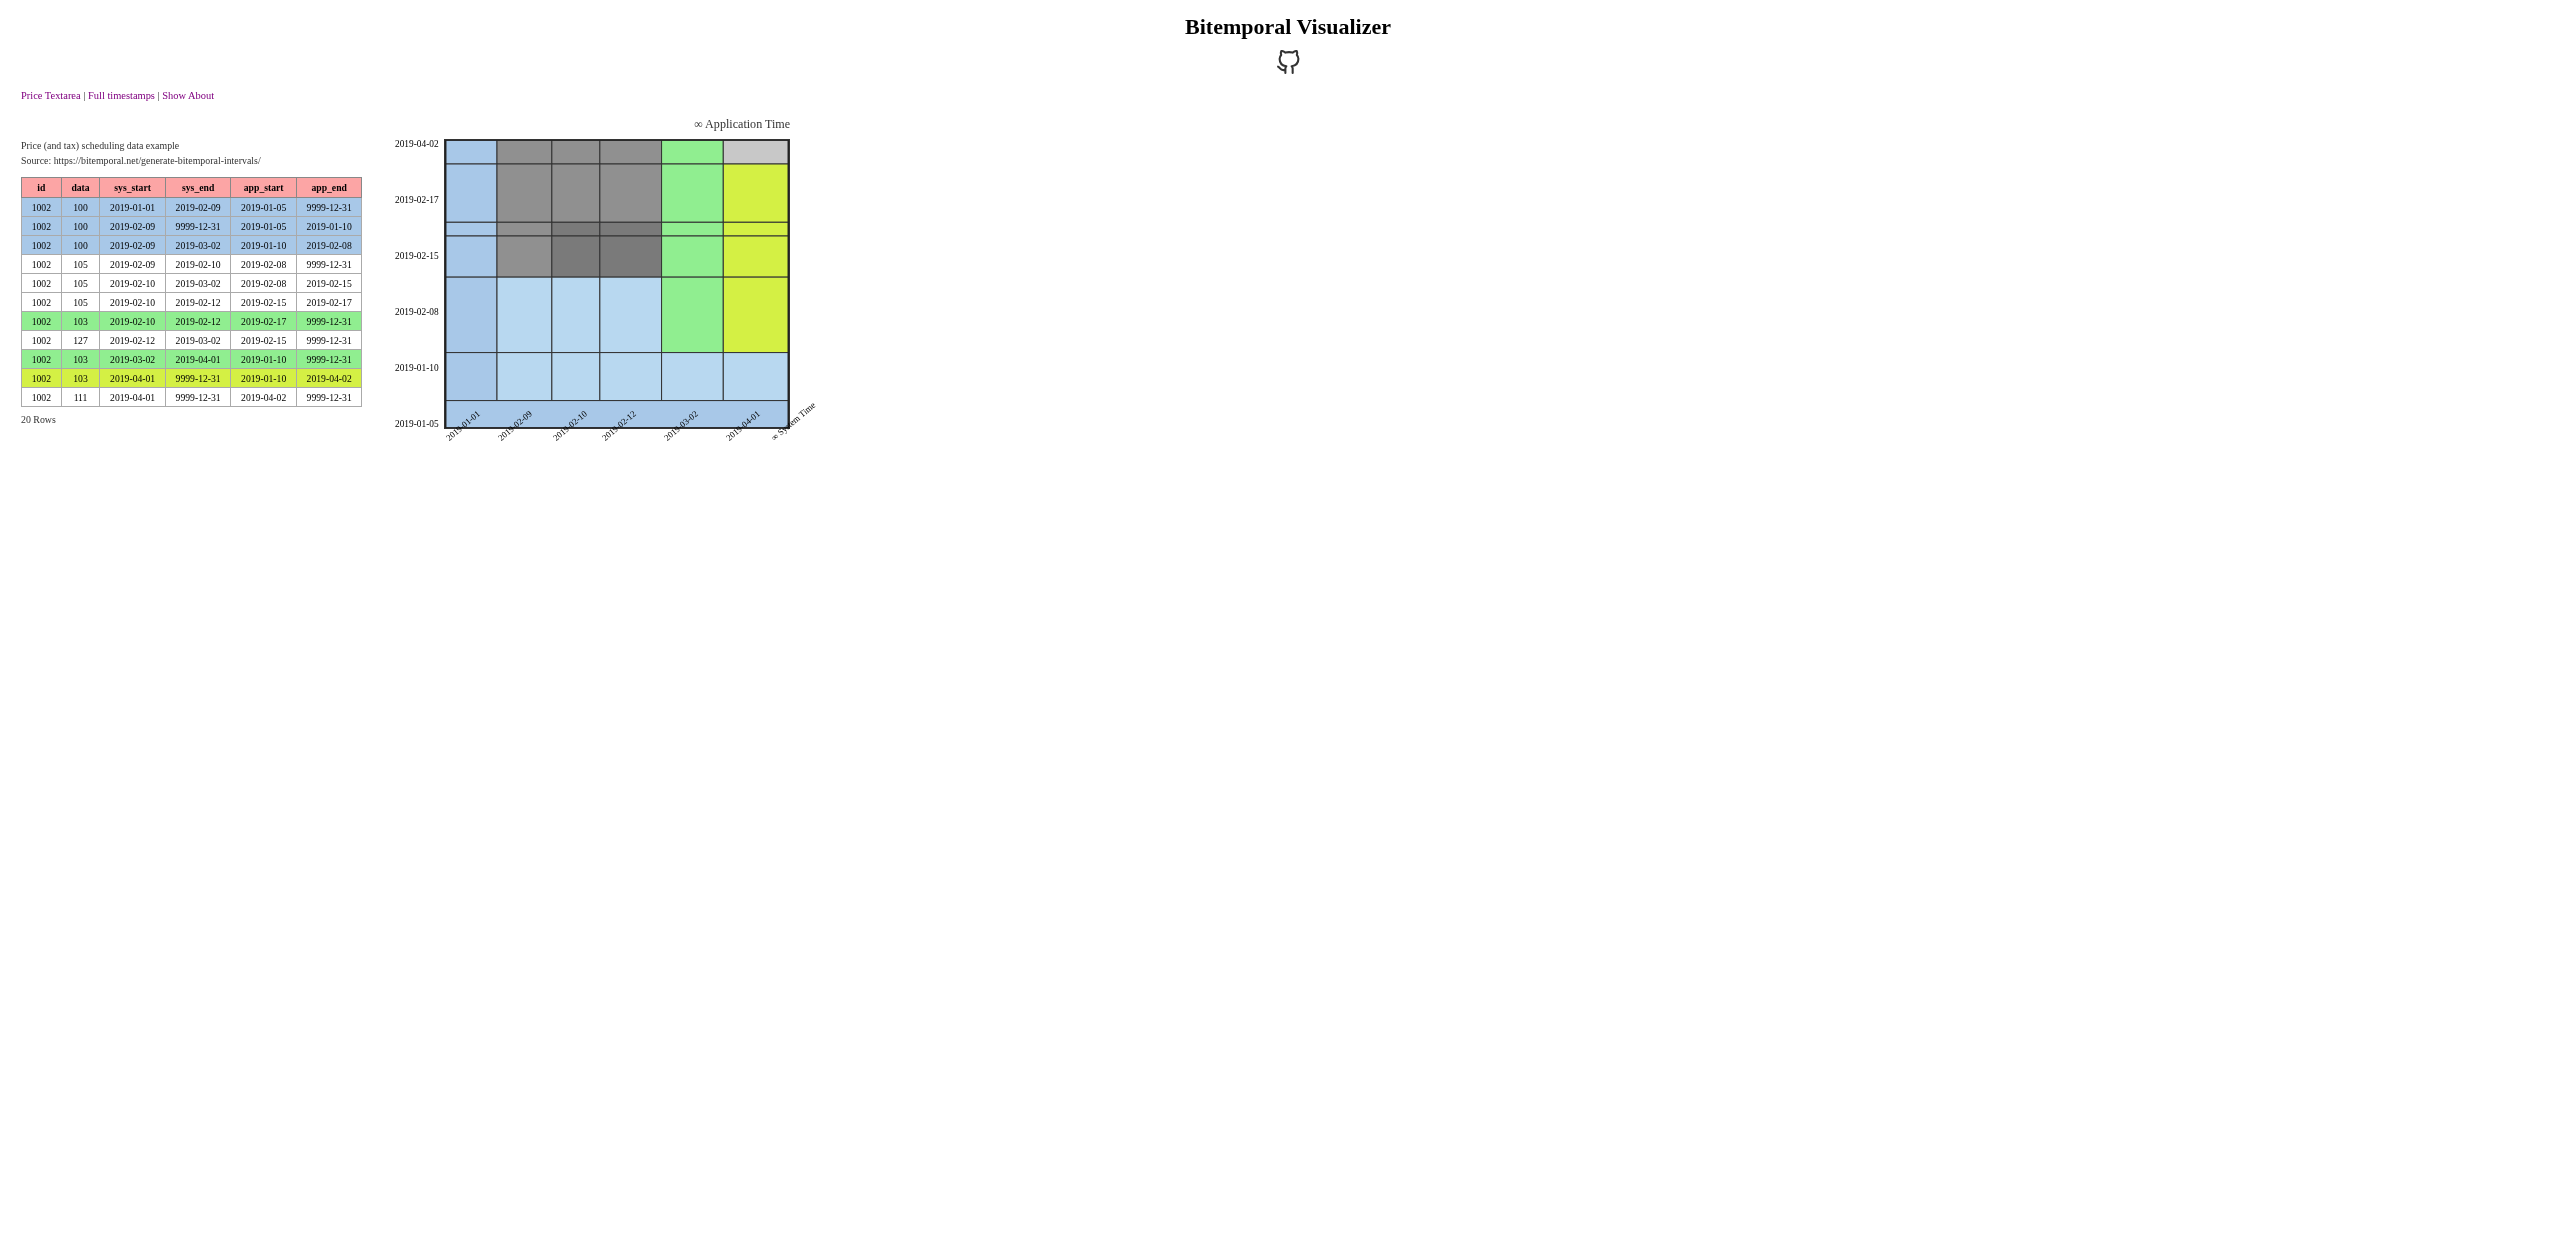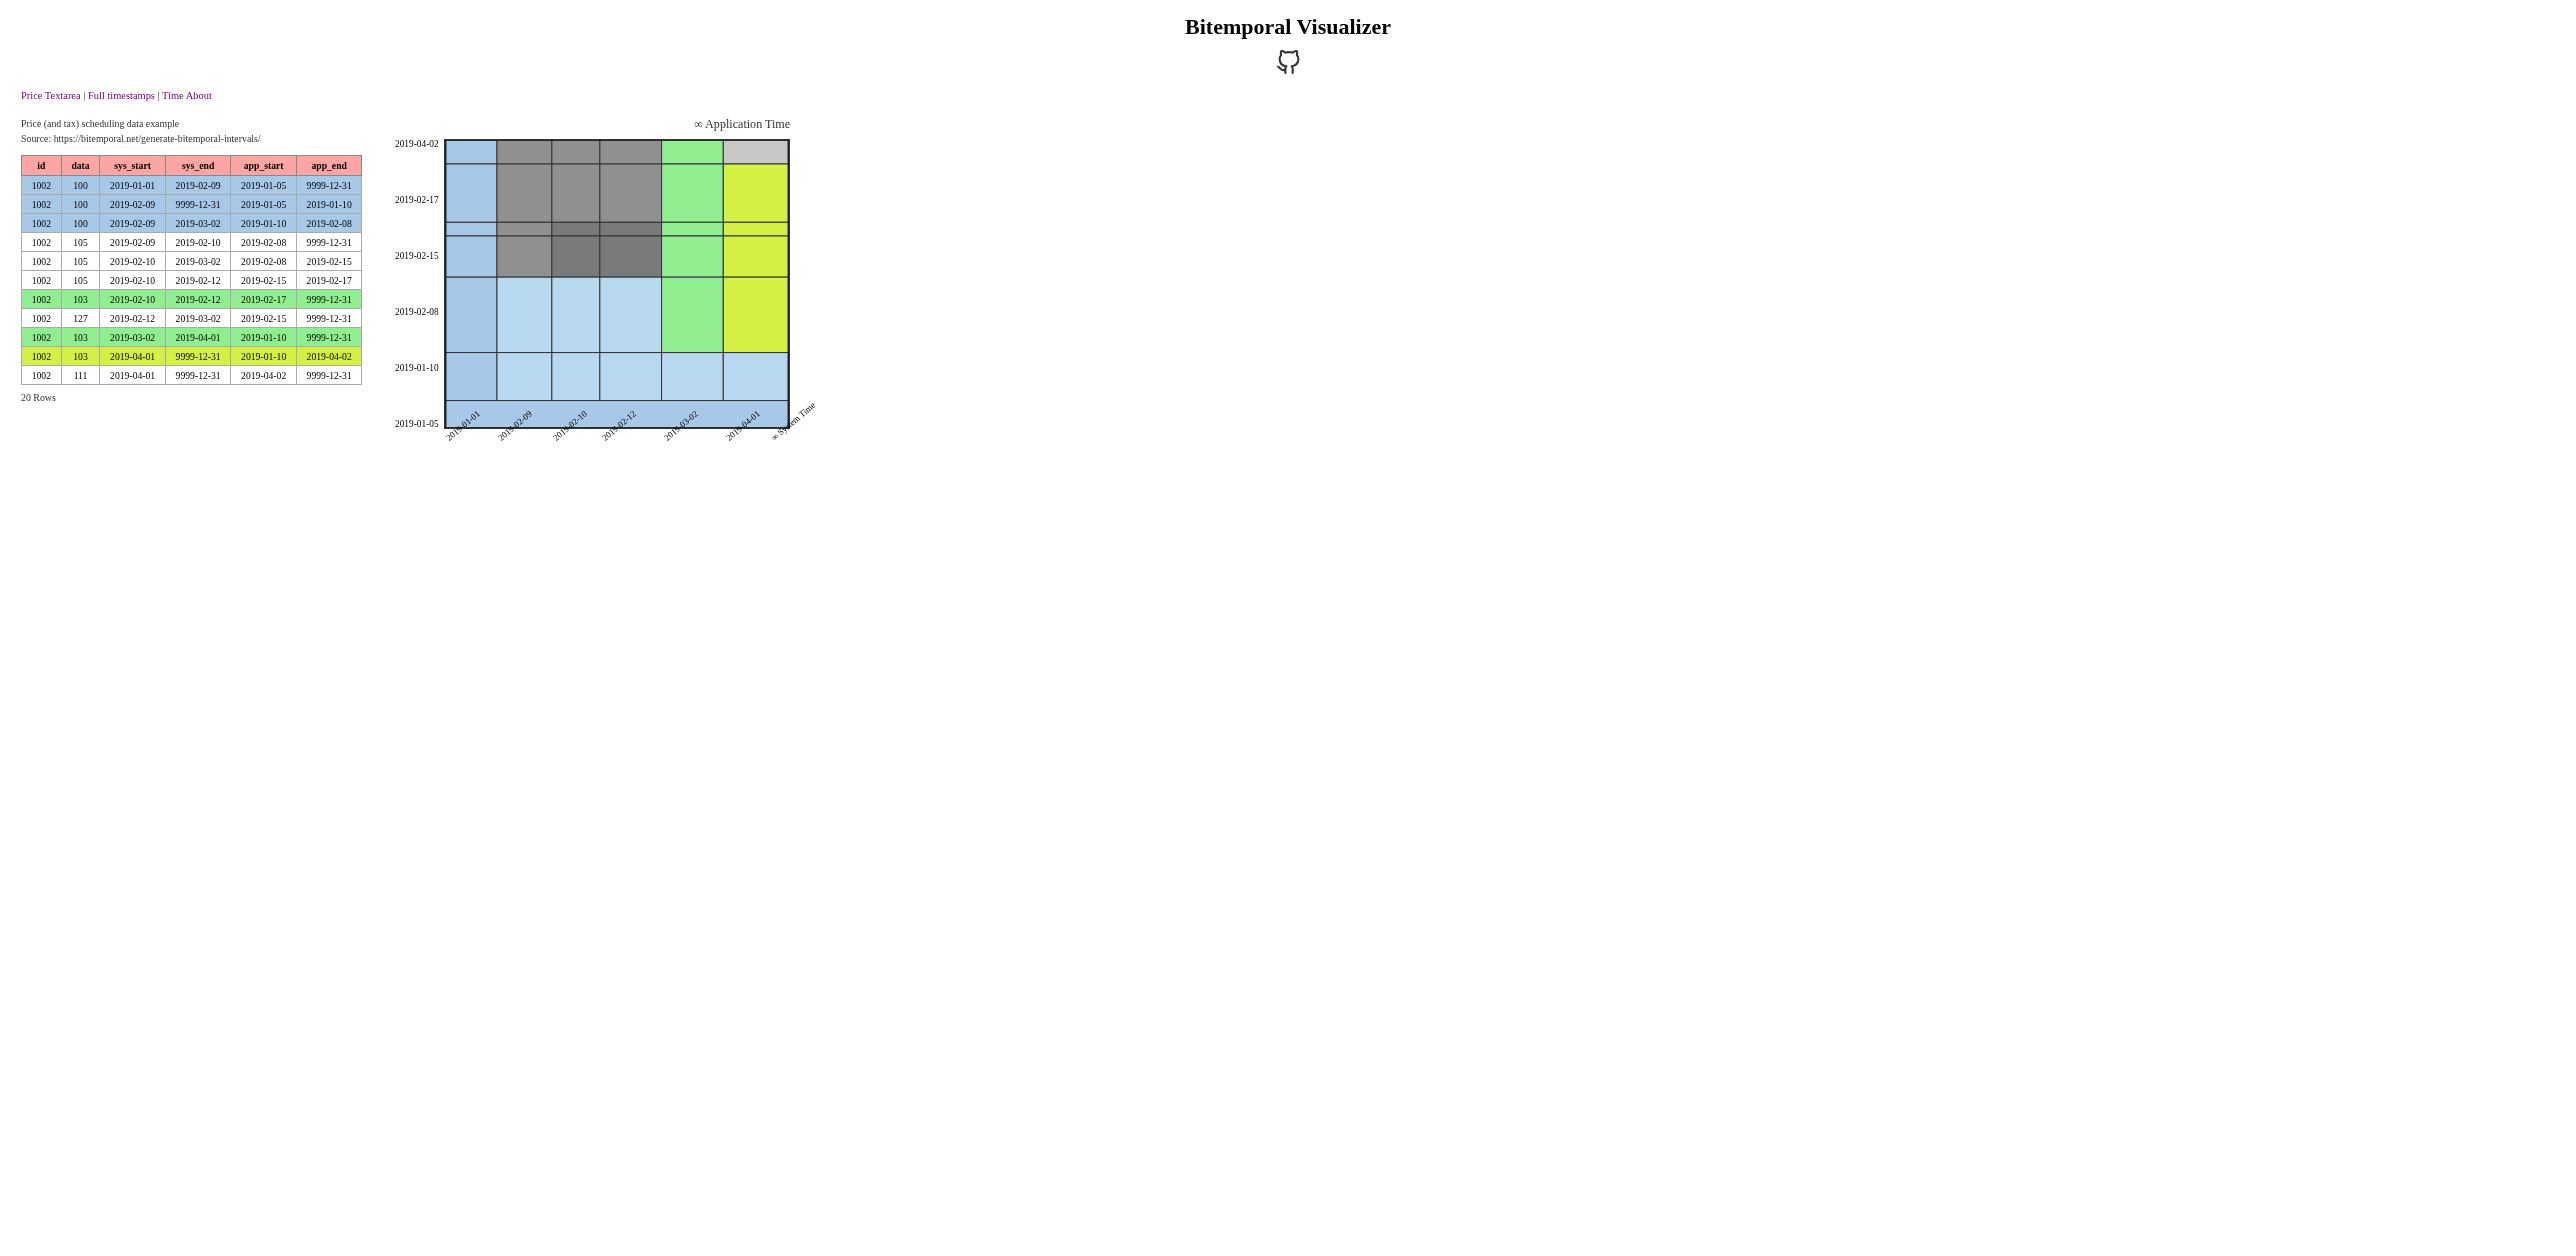--- a/index.html
+++ b/index.html
@@ -6,21 +6,21 @@
     body { font-family: Georgia, serif; background: #fff; padding: 14px 21px; color: #000; }
     
     h1 { font-size: 2em; font-weight: bold; display: flex; align-items: center; gap: 10.4px; margin-bottom: 8.3px; flex-direction: column; }
     
     .nav-links { font-size: 0.95em; margin-bottom: 16.6px; }
     .nav-links a { color: purple; text-decoration: none; }
     .nav-links span { color: #333; }
     
     .main-content { display: flex; gap: 28px; align-items: flex-start; }
     
-    .left-panel { min-width: 346px; }
+    .left-panel { min-width: 346px; margin-top: 22px; }
     .description { font-size: 0.9em; color: #333; margin-bottom: 8.3px; line-height: 1.5; }
     
     table { border-collapse: collapse; font-size: 0.88em; }
     th { border: 0.7px solid #888; padding: 4.1px 9.7px; background: #fca5a5; font-weight: bold; text-align: center; }
     td { border: 0.7px solid #aaa; padding: 3.5px 9.7px; text-align: center; }
     
     .row-blue td { background: #a8c8e8; }
     .row-green td { background: #90ee90; }
     .row-yellow td { background: #d4f044; }
     .row-normal td { background: #fff; }
@@ -43,21 +43,21 @@
       <path d="M9 19c-5 1.5-5-2.5-7-3m14 6v-3.87a3.37 3.37 0 0 0-.94-2.61c3.14-.35 6.44-1.54 6.44-7A5.44 5.44 0 0 0 20 4.77 5.07 5.07 0 0 0 19.91 1S18.73.65 16 2.48a13.38 13.38 0 0 0-7 0C6.27.65 5.09 1 5.09 1A5.07 5.07 0 0 0 5 4.77a5.44 5.44 0 0 0-1.5 3.78c0 5.42 3.3 6.61 6.44 7A3.37 3.37 0 0 0 9 18.13V22"></path>
     </svg>
   </span>
 </h1>
 
 <div class="nav-links">
   <a href="#">Price Textarea</a>
   <span> | </span>
   <a href="#">Full timestamps</a>
   <span> | </span>
-  <a href="#">Time About</a>
+  <a href="#">Show About</a>
 </div>
 
 <div class="main-content">
 
   <div class="left-panel">
     <div class="description">
       <div>Price (and tax) scheduling data example</div>
       <div>Source: https://bitemporal.net/generate-bitemporal-intervals/</div>
     </div>
 

